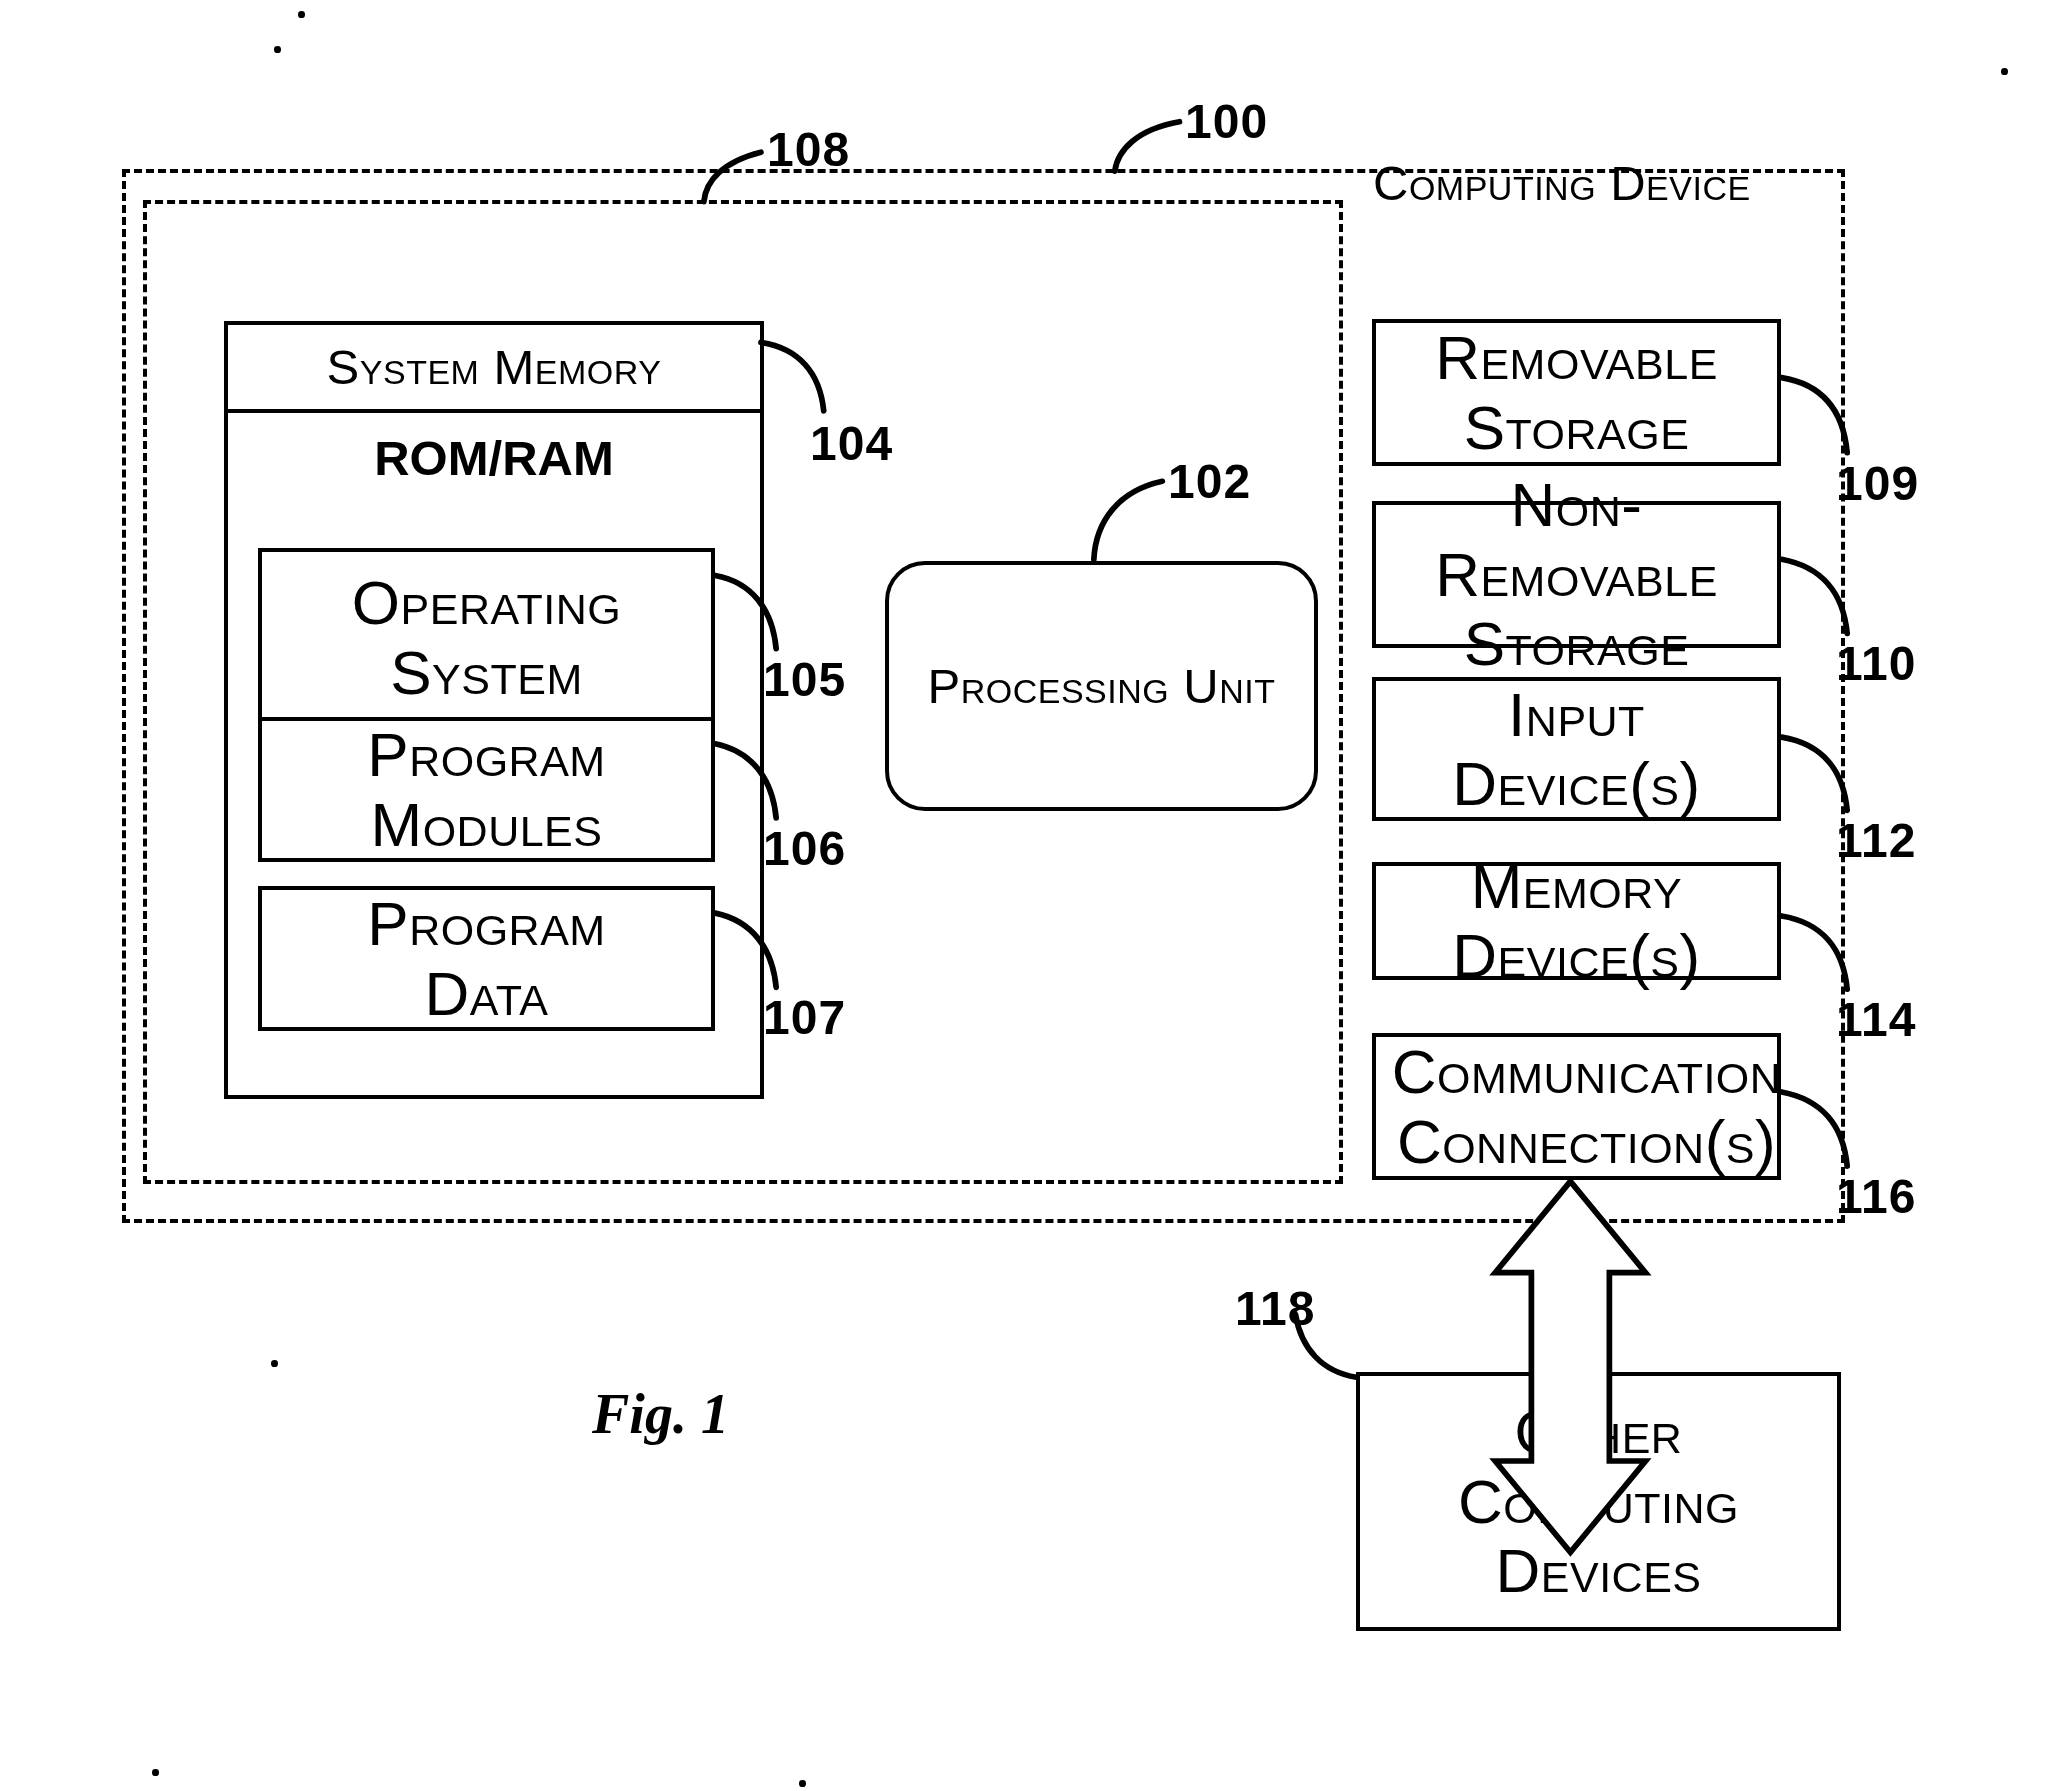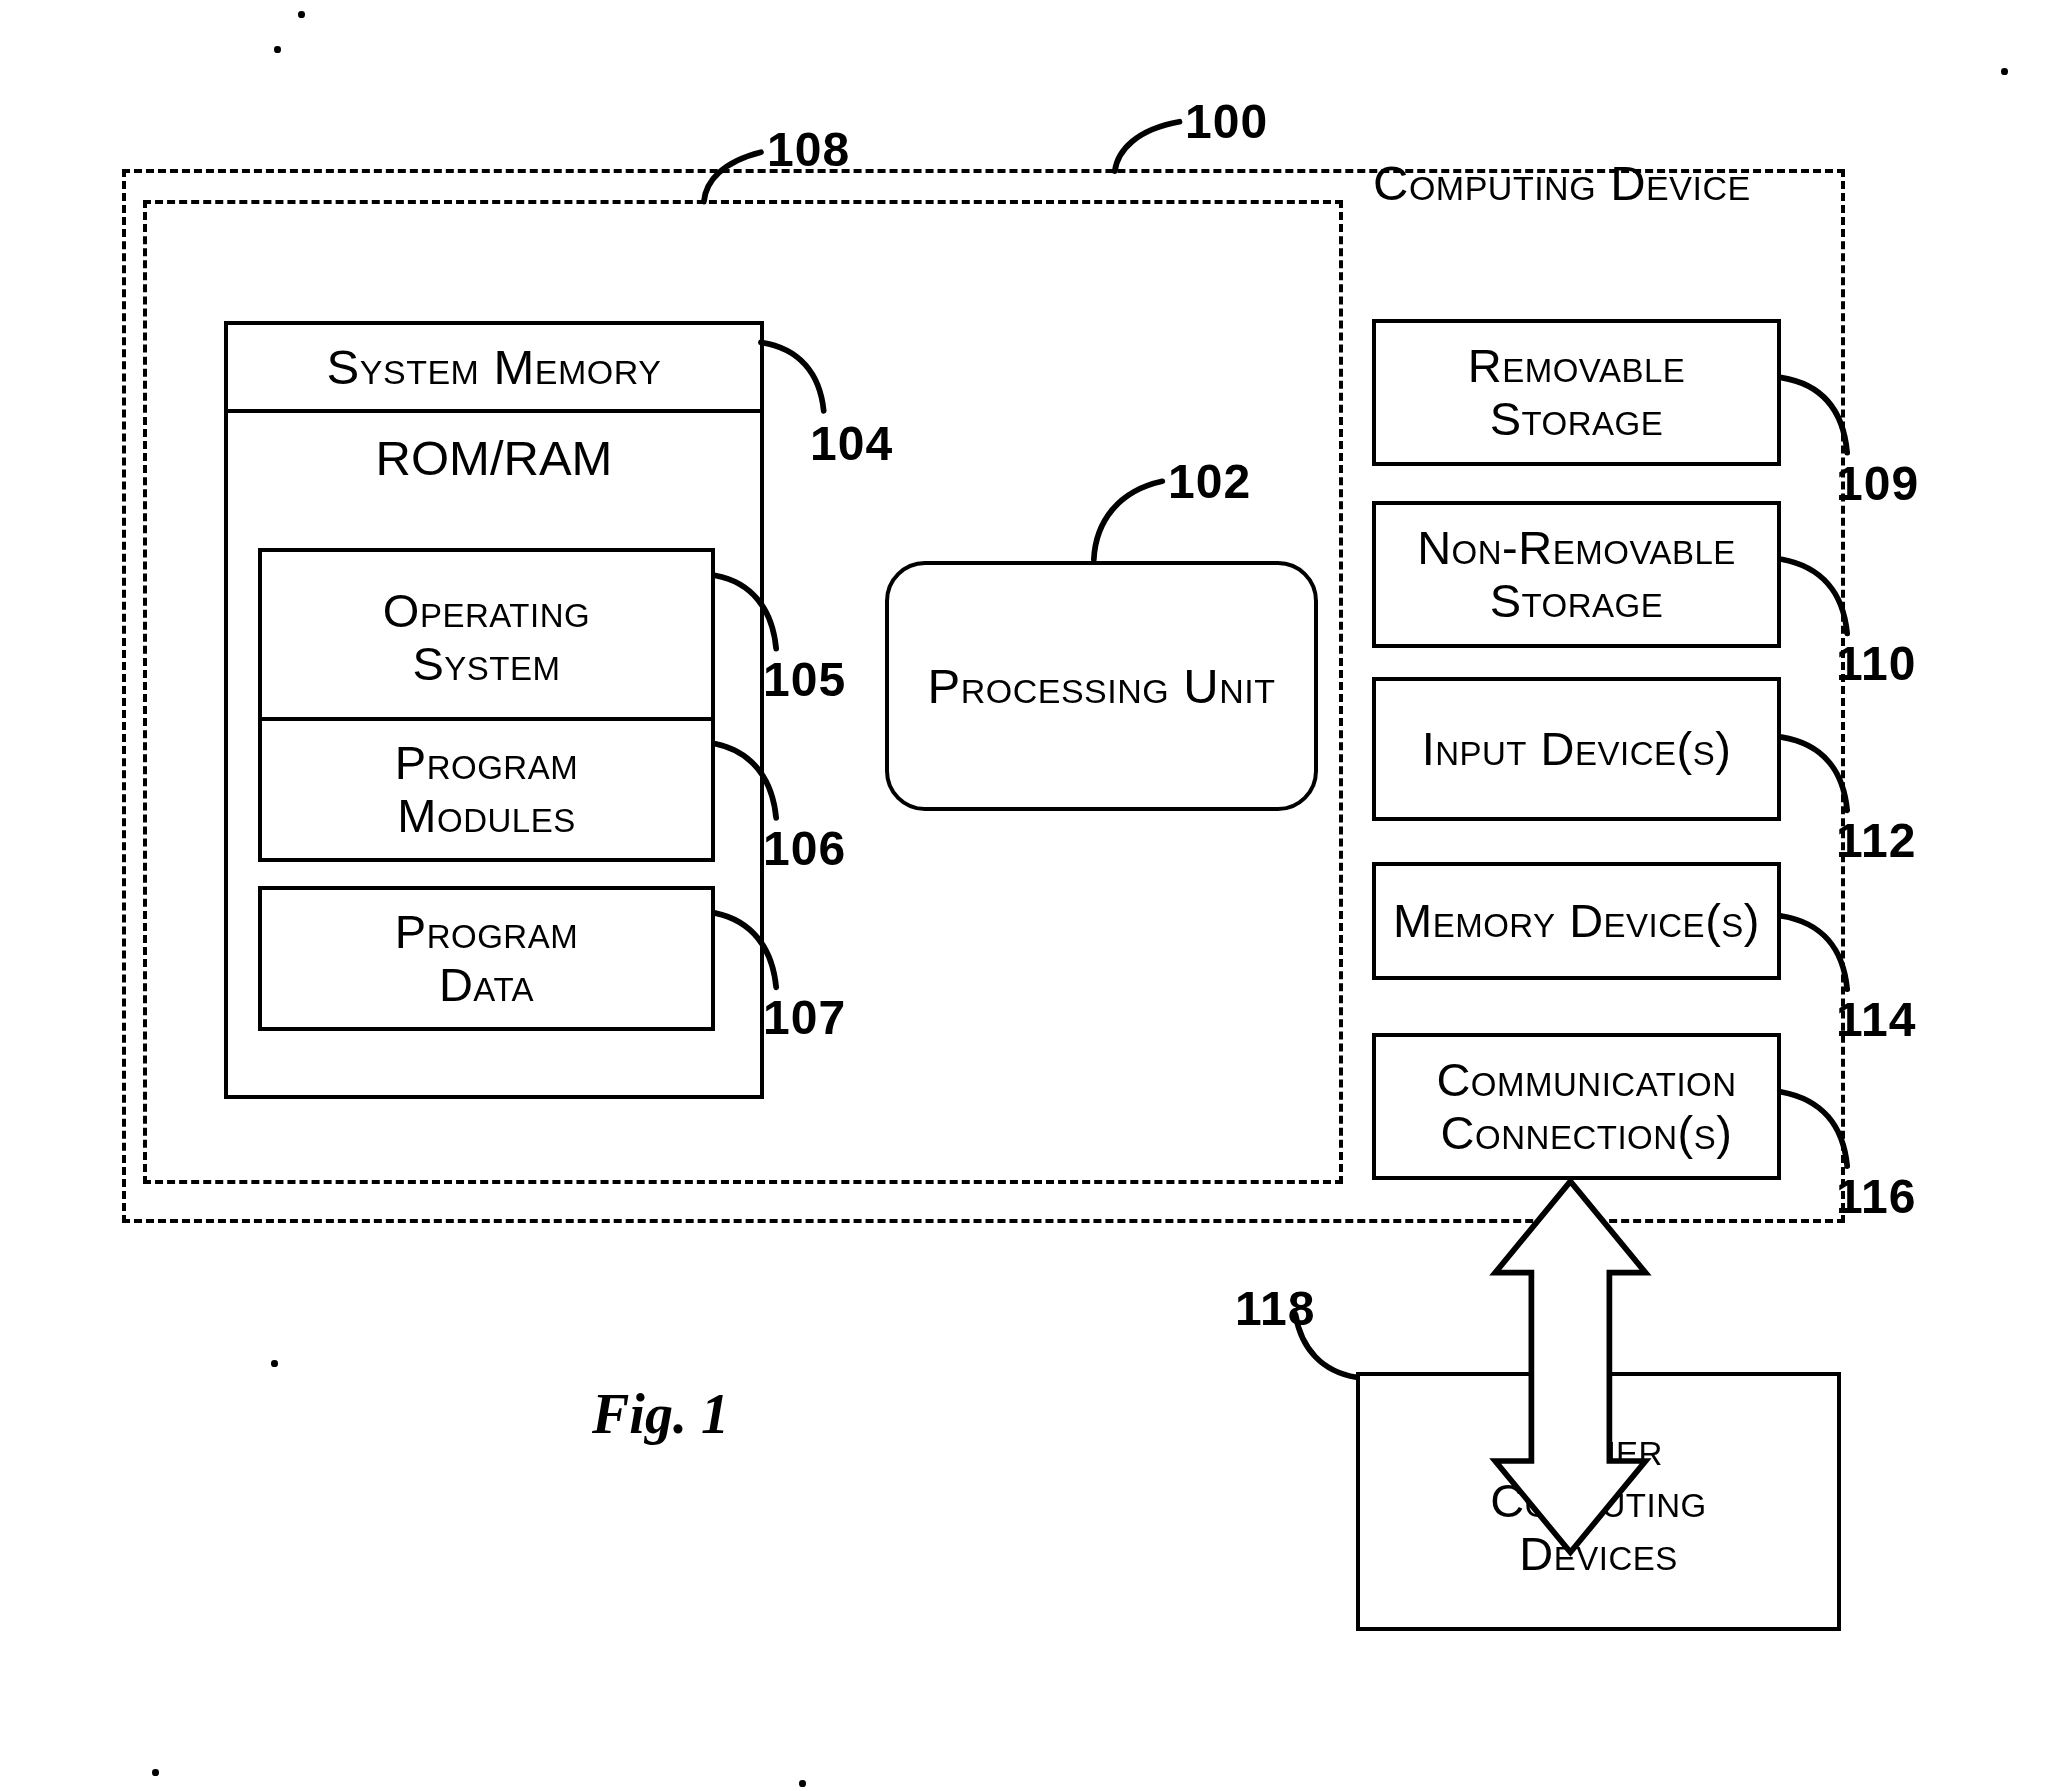--- a/index.html
+++ b/index.html
@@ -45,25 +45,25 @@
     border: 4.8px dashed #000;
     background: transparent;
   }
   
   .sc {
     font-family: "Liberation Sans", sans-serif;
     font-variant: small-caps;
     font-weight: 400;
     letter-spacing: 0.5px;
   }
-  .t42 { font-size: 47px; }
+  .t42 { font-size: 62px; }
   .t44 { font-size: 49px; }
   .plain {
     font-family: "Liberation Sans", sans-serif;
-    font-weight: 400;
+    font-weight: 700;
   }
   
   .ref {
     position: absolute;
     font-family: "Liberation Sans", sans-serif;
     font-weight: bold;
     font-size: 48px;
     letter-spacing: 1px;
     white-space: nowrap;
   }

